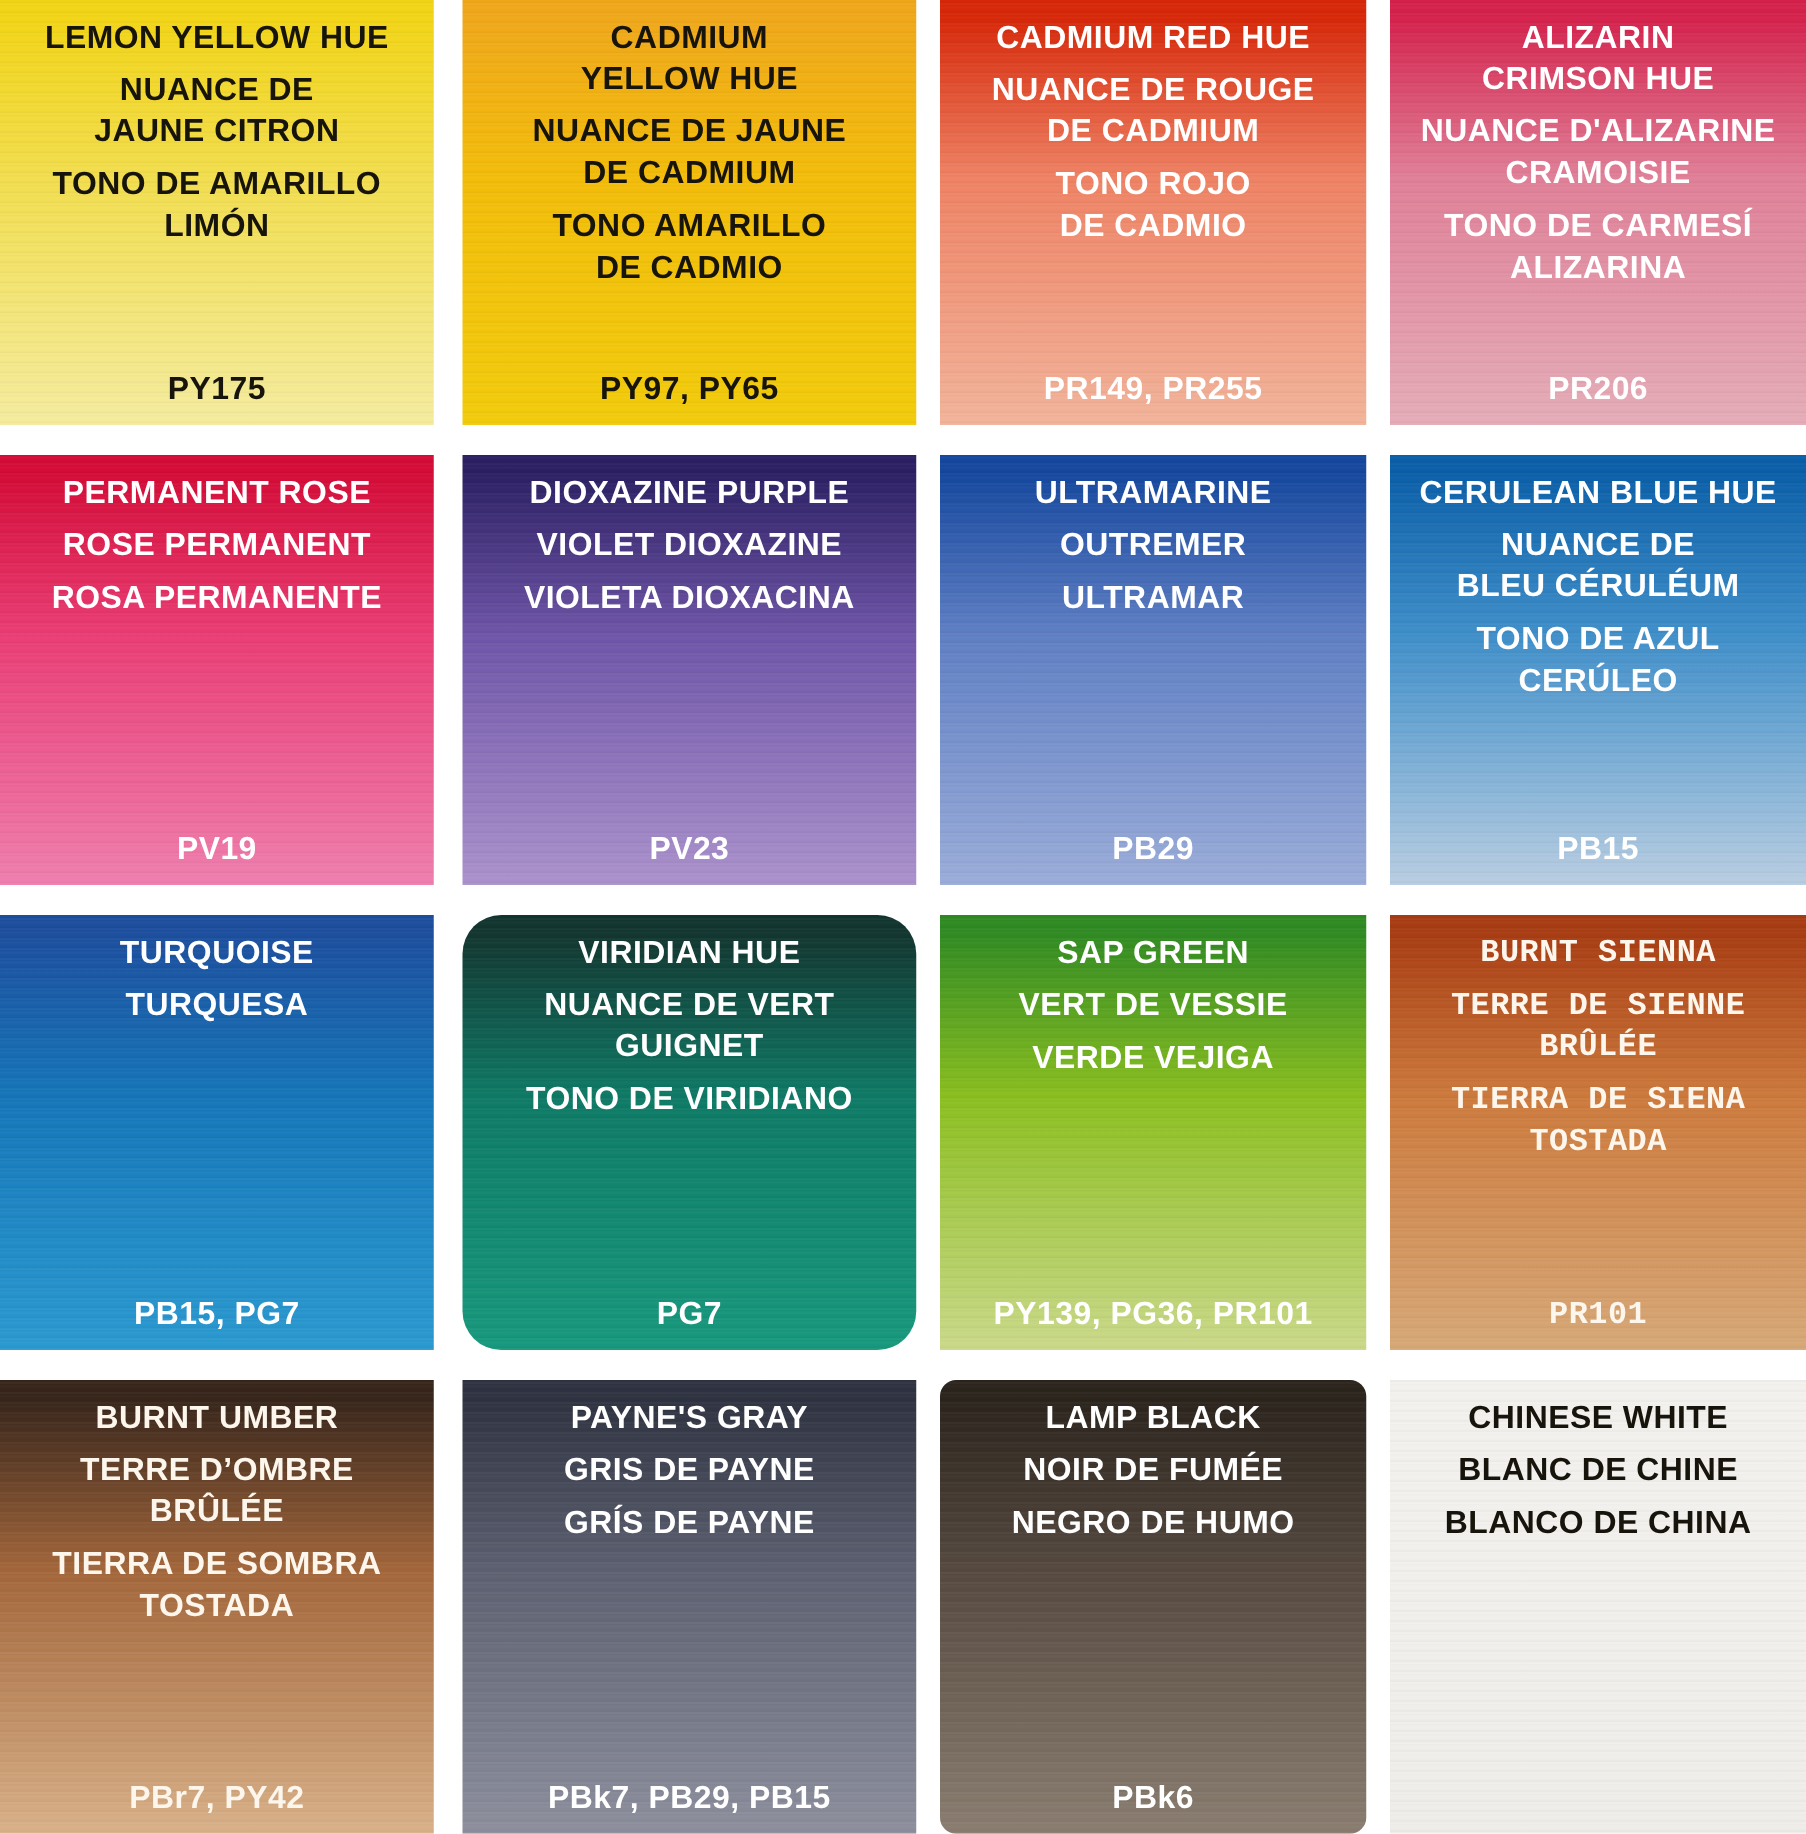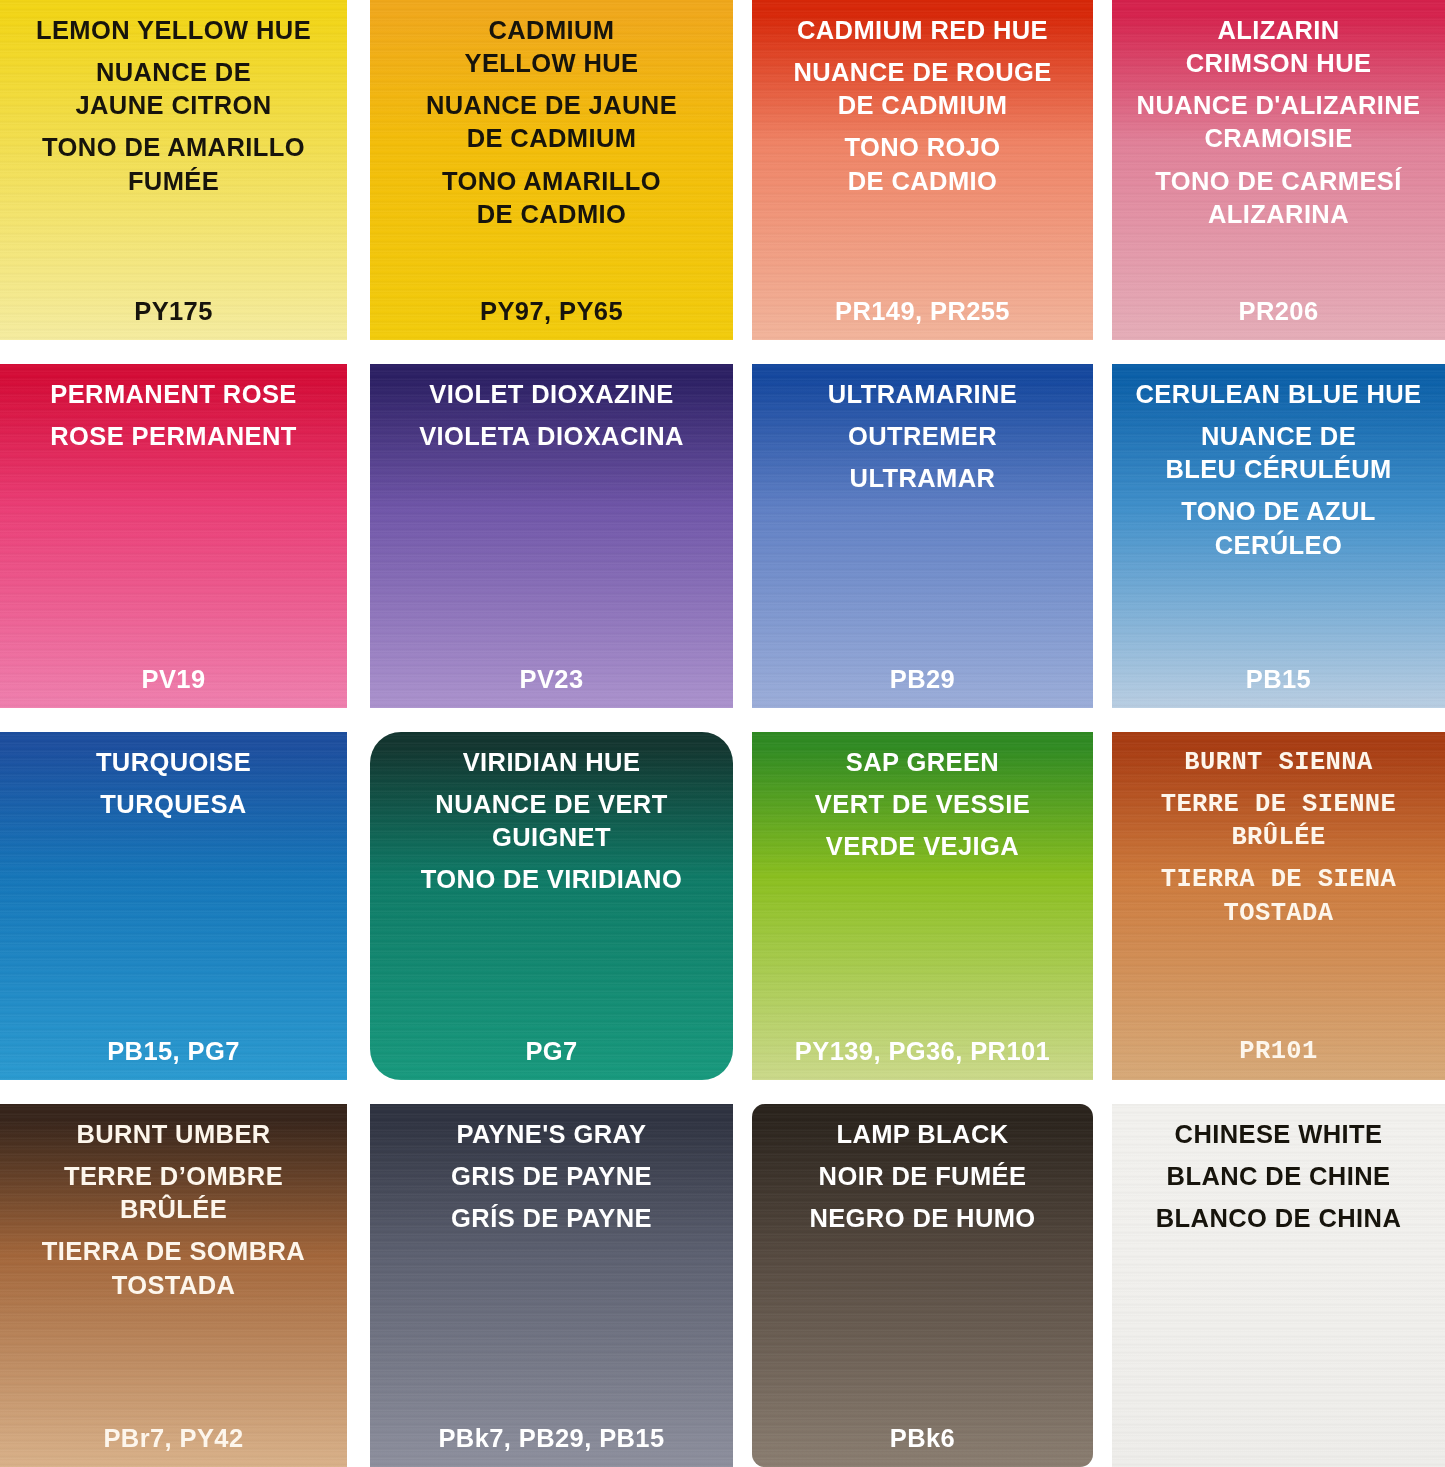--- a/index.html
+++ b/index.html
@@ -86,21 +86,21 @@
 
 <div class="swatch-grid">
 
   <div class="swatch txt-dark" style="grid-area: 1 / 1; background: linear-gradient(rgb(242, 213, 22) 0%, rgb(242, 213, 22) 4%, rgb(242, 222, 78) 42%, rgb(245, 236, 159) 100%);">
     <div class="grain"></div>
     <div class="names">
       <div class="name-line name-en">LEMON YELLOW HUE</div>
       <div class="name-line name-fr">NUANCE DE
 JAUNE CITRON</div>
       <div class="name-line name-es">TONO DE AMARILLO
-FUMÉE</div>
+LIMÓN</div>
     </div>
     <div class="pigment">PY175</div>
   </div>
   <div class="gap" style="grid-column:2;grid-row:1;"></div>
   <div class="swatch txt-dark" style="grid-area: 1 / 3; background: linear-gradient(rgb(240, 168, 26) 0%, rgb(240, 168, 26) 4%, rgb(243, 189, 9) 42%, rgb(242, 204, 11) 100%);">
     <div class="grain"></div>
     <div class="names">
       <div class="name-line name-en">CADMIUM
 YELLOW HUE</div>
       <div class="name-line name-fr">NUANCE DE JAUNE
@@ -136,27 +136,29 @@
     <div class="pigment">PR206</div>
   </div>
 
   <div class="gap" style="grid-column:1 / -1;grid-row:2;"></div>
 
   <div class="swatch txt-light" style="grid-area: 3 / 1; background: linear-gradient(rgb(212, 11, 54) 0%, rgb(212, 11, 54) 4%, rgb(234, 61, 117) 42%, rgb(239, 127, 174) 100%);">
     <div class="grain"></div>
     <div class="names">
       <div class="name-line name-en">PERMANENT ROSE</div>
       <div class="name-line name-fr">ROSE PERMANENT</div>
+      <div class="name-line name-es">ROSA PERMANENTE</div>
     </div>
     <div class="pigment">PV19</div>
   </div>
   <div class="gap" style="grid-column:2;grid-row:3;"></div>
   <div class="swatch txt-light" style="grid-area: 3 / 3; background: linear-gradient(rgb(43, 31, 99) 0%, rgb(43, 31, 99) 4%, rgb(111, 85, 168) 42%, rgb(171, 146, 205) 100%);">
     <div class="grain"></div>
     <div class="names">
+      <div class="name-line name-en">DIOXAZINE PURPLE</div>
       <div class="name-line name-fr">VIOLET DIOXAZINE</div>
       <div class="name-line name-es">VIOLETA DIOXACINA</div>
     </div>
     <div class="pigment">PV23</div>
   </div>
   <div class="gap" style="grid-column:4;grid-row:3;"></div>
   <div class="swatch txt-light" style="grid-area: 3 / 5; background: linear-gradient(rgb(20, 71, 158) 0%, rgb(20, 71, 158) 4%, rgb(95, 127, 196) 42%, rgb(155, 173, 217) 100%);">
     <div class="grain"></div>
     <div class="names">
       <div class="name-line name-en">ULTRAMARINE</div>

